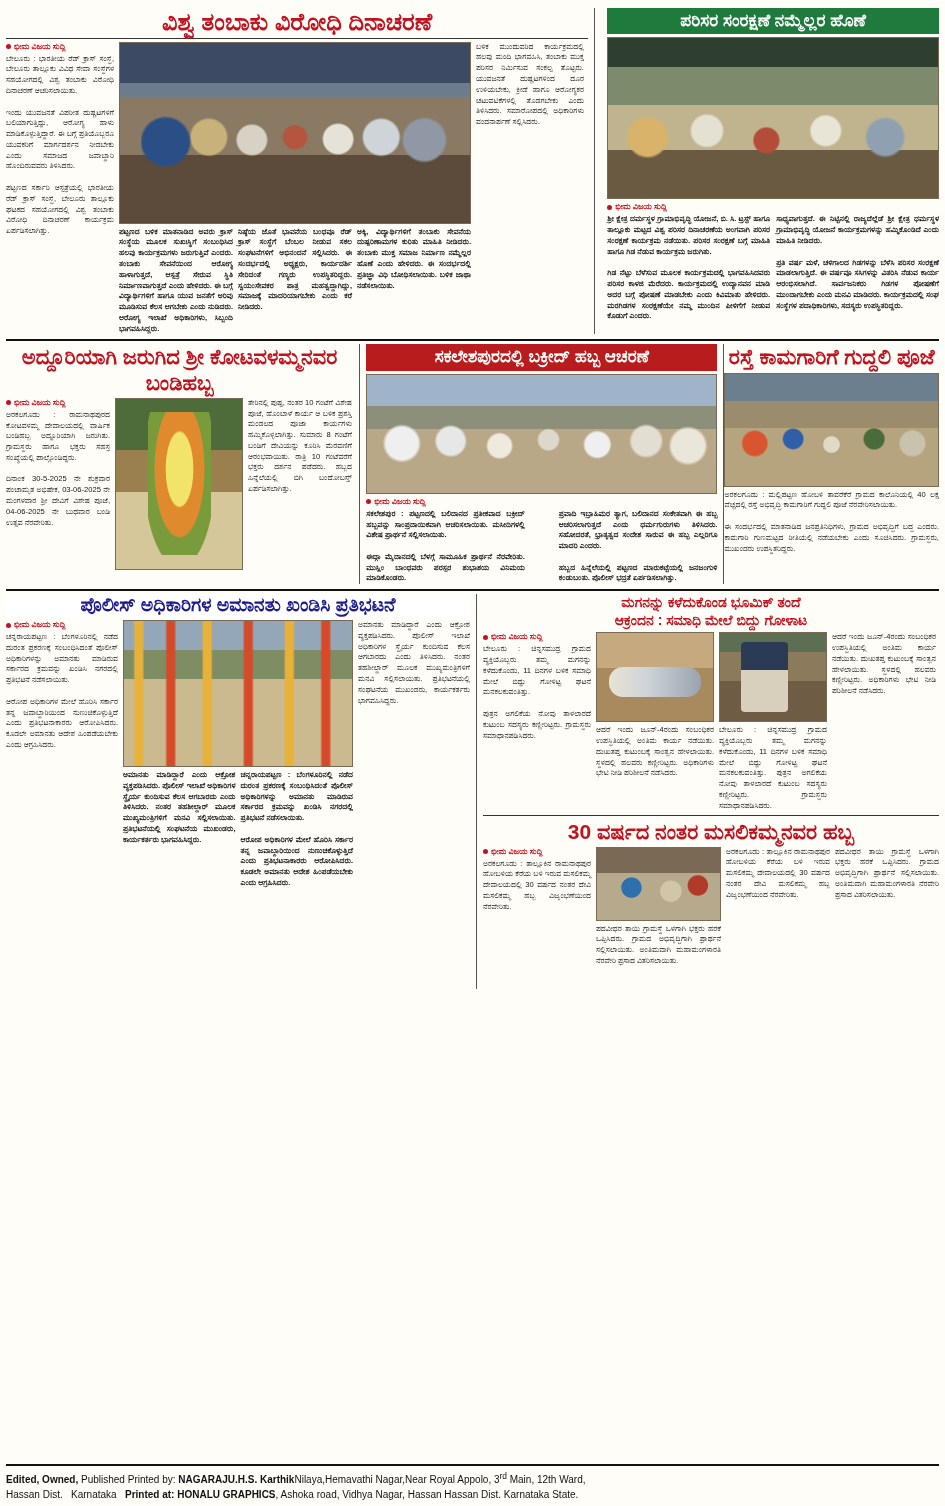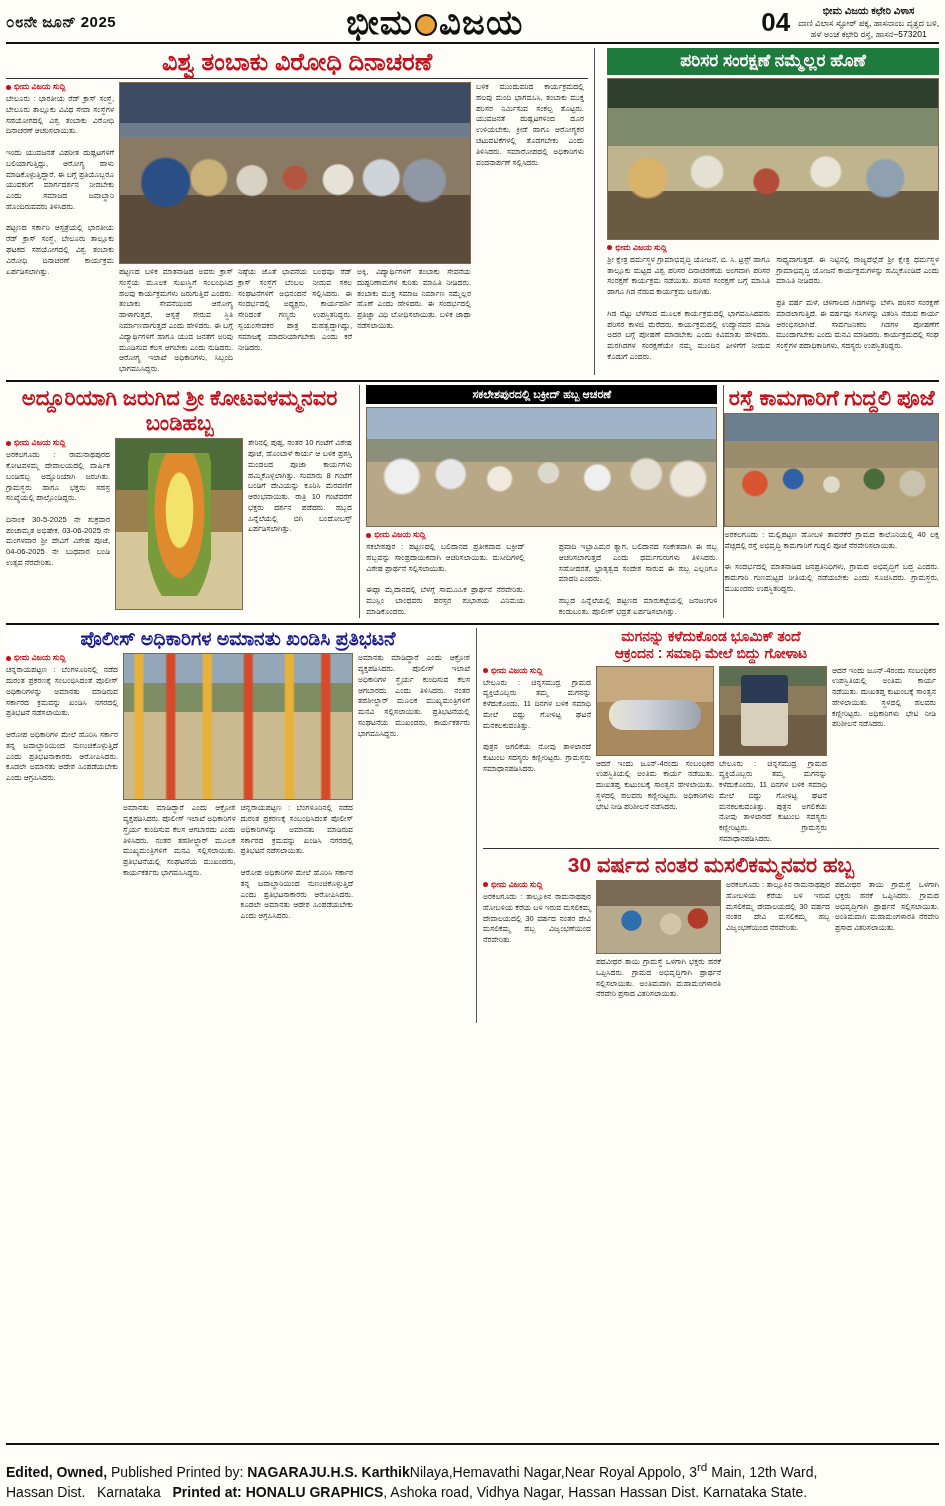--- a/index.html
+++ b/index.html
@@ -92,43 +92,31 @@
      background:linear-gradient(#2b3a55 0 40%, #d8cfbd 40% 100%);border-radius:4px;}
   .ph9{background:linear-gradient(#7a6a55 0 35%, #b7a98c 35% 100%);}
   .ph9::after{content:"";position:absolute;inset:0;
      background:
        radial-gradient(circle at 28% 55%, #2e6fae 0 10%, transparent 11%),
        radial-gradient(circle at 60% 60%, #d2c6a8 0 12%, transparent 13%),
        radial-gradient(circle at 82% 52%, #b23a2a 0 9%, transparent 10%);}
   
   .sec{margin-top:4px;}
   .cols{display:flex;gap:6px;}
-  .col{flex:1;}
+  .col{flex:1;font-weight:bold;}
   .vline{border-left:1px solid #555;}
   
-  .footer{position:absolute;left:6px;right:6px;bottom:4px;border-top:2px solid #111;padding-top:14px;font-size:14px;line-height:1.45;}
+  .footer{position:absolute;left:6px;right:6px;bottom:4px;border-top:2px solid #111;padding-top:4px;font-size:10px;line-height:1.45;}
   .footer b{font-weight:bold;}
 </style>
 </head>
 <body>
 
 <div class="page">
 
-  <div class="masthead">
-    <div class="mh-date">೦೮ನೇ ಜೂನ್ 2025</div>
-    <div class="mh-title">
-      <span>ಭೀಮ</span><span class="sun"></span><span>ವಿಜಯ</span>
-    </div>
-    <div class="mh-pg">04</div>
-    <div class="mh-addr">
-      <div class="b">ಭೀಮ ವಿಜಯ ಕಛೇರಿ ವಿಳಾಸ</div>
-      <div>ವಾಣಿ ವಿಲಾಸ ಸ್ಟೋರ್ ಪಕ್ಕ, ಹಾಸನಾಂಬ ವೃತ್ತದ ಬಳಿ,</div>
-      <div>ಹಳೆ ಅಂಚೆ ಕಛೇರಿ ರಸ್ತೆ, ಹಾಸನ–573201</div>
-    </div>
-  </div>
 
   <div class="sec cols">
 
     <div style="width:588px;">
       <div class="headline" style="font-size:24px;border-bottom:1px solid #333;padding-bottom:2px;">ವಿಶ್ವ ತಂಬಾಕು ವಿರೋಧಿ ದಿನಾಚರಣೆ</div>
 
       <div class="cols" style="margin-top:3px;gap:5px;">
         <div style="width:108px;">
           <div class="byline">
             <span class="dot"></span>
@@ -187,21 +175,21 @@
 ದಿನಾಂಕ 30-5-2025 ನೇ ಶುಕ್ರವಾರ ಪಂಚಾಮೃತ ಅಭಿಷೇಕ, 03-06-2025 ನೇ ಮಂಗಳವಾರ ಶ್ರೀ ದೇವಿಗೆ ವಿಶೇಷ ಪೂಜೆ, 04-06-2025 ನೇ ಬುಧವಾರ ಬಂಡಿ ಉತ್ಸವ ನೆರವೇರಿತು.</div>
         </div>
         <div style="width:128px;">
           <div class="photo ph3" style="height:170px;"></div>
         </div>
         <div style="width:104px;" class="body">ತೇರಿನಲ್ಲಿ ಪುಷ್ಪ, ನಂತರ 10 ಗಂಟೆಗೆ ವಿಶೇಷ ಪೂಜೆ, ಹೊಂಬಾಳೆ ಕಾರ್ಯ ಆ ಬಳಿಕ ಪ್ರಶಸ್ತಿ ಮಂಡಲದ ಪೂಜಾ ಕಾರ್ಯಗಳು ಹಮ್ಮಿಕೊಳ್ಳಲಾಗಿತ್ತು. ಸುಮಾರು 8 ಗಂಟೆಗೆ ಬಂಡಿಗೆ ದೇವಿಯನ್ನು ಕೂರಿಸಿ ಮೆರವಣಿಗೆ ಆರಂಭವಾಯಿತು. ರಾತ್ರಿ 10 ಗಂಟೆವರೆಗೆ ಭಕ್ತರು ದರ್ಶನ ಪಡೆದರು. ಹಬ್ಬದ ಹಿನ್ನೆಲೆಯಲ್ಲಿ ಬಿಗಿ ಬಂದೋಬಸ್ತ್‌ ಏರ್ಪಡಿಸಲಾಗಿತ್ತು.</div>
       </div>
     </div>
 
     <div class="vline" style="width:352px;padding-left:6px;">
-      <div class="box-head" style="background:#000000;font-size:11px;">ಸಕಲೇಶಪುರದಲ್ಲಿ ಬಕ್ರೀದ್ ಹಬ್ಬ ಆಚರಣೆ</div>
+      <div class="box-head" style="background:#b91c1c;font-size:17px;">ಸಕಲೇಶಪುರದಲ್ಲಿ ಬಕ್ರೀದ್ ಹಬ್ಬ ಆಚರಣೆ</div>
       <div class="photo ph4" style="height:118px;margin-top:3px;"></div>
       <div class="byline" style="margin-top:3px;">
         <span class="dot"></span>
         <span>ಭೀಮ ವಿಜಯ ಸುದ್ದಿ</span>
       </div>
       <div class="cols" style="gap:6px;">
         <div class="col body" style="white-space:pre-wrap;">ಸಕಲೇಶಪುರ : ಪಟ್ಟಣದಲ್ಲಿ ಬಲಿದಾನದ ಪ್ರತೀಕವಾದ ಬಕ್ರೀದ್ ಹಬ್ಬವನ್ನು ಸಾಂಪ್ರದಾಯಿಕವಾಗಿ ಆಚರಿಸಲಾಯಿತು. ಮಸೀದಿಗಳಲ್ಲಿ ವಿಶೇಷ ಪ್ರಾರ್ಥನೆ ಸಲ್ಲಿಸಲಾಯಿತು.
 
 ಈದ್ಗಾ ಮೈದಾನದಲ್ಲಿ ಬೆಳಗ್ಗೆ ಸಾಮೂಹಿಕ ಪ್ರಾರ್ಥನೆ ನೆರವೇರಿತು. ಮುಸ್ಲಿಂ ಬಾಂಧವರು ಪರಸ್ಪರ ಶುಭಾಶಯ ವಿನಿಮಯ ಮಾಡಿಕೊಂಡರು.</div>
         <div class="col body" style="white-space:pre-wrap;margin-left:28px;">ಪ್ರವಾದಿ ಇಬ್ರಾಹಿಮರ ತ್ಯಾಗ, ಬಲಿದಾನದ ಸಂಕೇತವಾಗಿ ಈ ಹಬ್ಬ ಆಚರಿಸಲಾಗುತ್ತದೆ ಎಂದು ಧರ್ಮಗುರುಗಳು ತಿಳಿಸಿದರು. ಸಹೋದರತೆ, ಭ್ರಾತೃತ್ವದ ಸಂದೇಶ ಸಾರುವ ಈ ಹಬ್ಬ ಎಲ್ಲರಿಗೂ ಮಾದರಿ ಎಂದರು.

